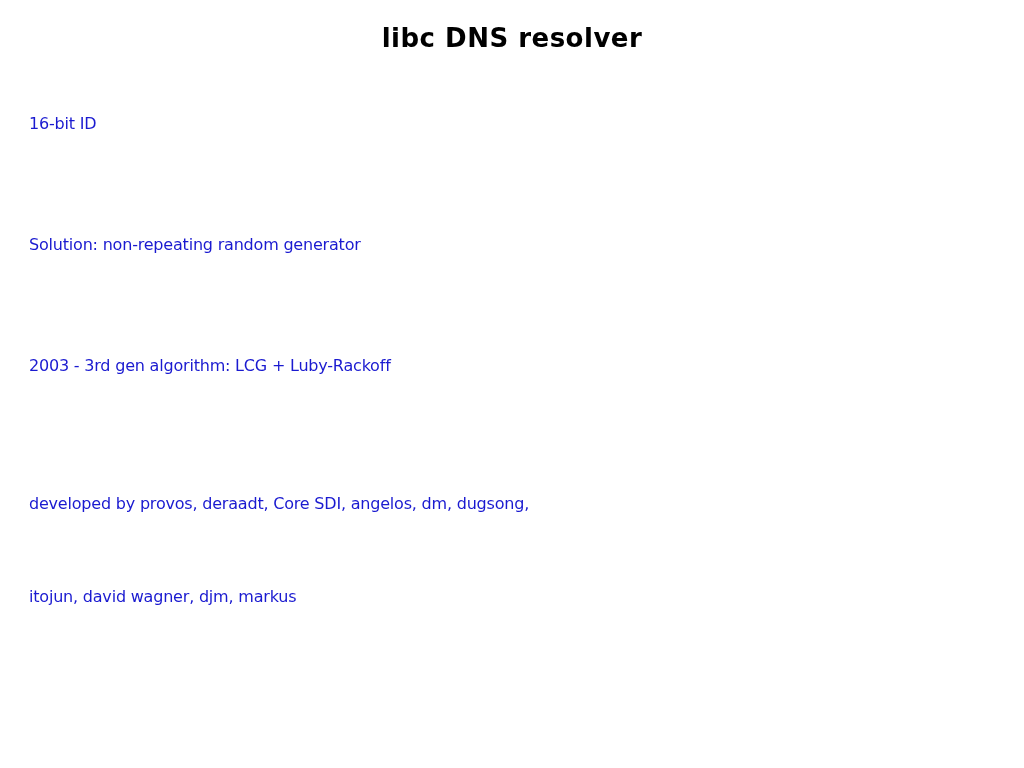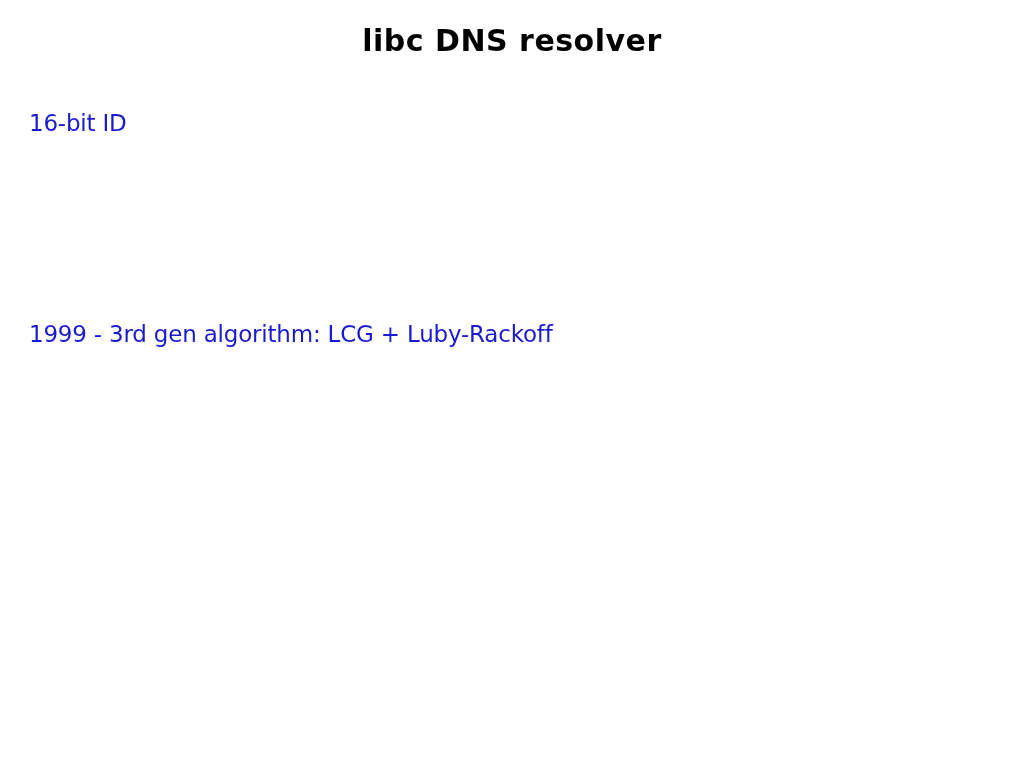--- a/index.html
+++ b/index.html
@@ -24,36 +24,36 @@
 
   .slide-title {
     position: absolute;
     top: 23px;
     left: 0;
     width: 1024px;
     text-align: center;
     color: #000000;
     font-family: "DejaVu Sans", sans-serif;
     font-weight: bold;
-    font-size: 30px;
+    font-size: 26px;
     letter-spacing: 0.5px;
     white-space: nowrap;
   }
 
   .body-block {
     position: absolute;
     left: 29px;
     top: 108px;
     width: 930px;
   }
 
   .bullet {
     color: #1a1ad0;
     font-family: "DejaVu Sans", sans-serif;
-    font-size: 23px;
+    font-size: 16px;
     font-weight: normal;
     line-height: 31px;
     letter-spacing: -0.2px;
     white-space: pre-wrap;
   }
 
   
   .gap-lg { height: 45px; }
   .gap-xl { height: 80px; }
 
@@ -68,27 +68,32 @@
 
   <div class="body-block">
 
     <div class="bullet">16-bit ID</div>
 
     <div class="gap-lg"></div>
 
 
     <div class="gap-lg"></div>
 
+    <div class="bullet">Solution: non-repeating random generator</div>
 
     <div class="gap-lg"></div>
 
 
     <div class="gap-lg"></div>
 
-    <div class="bullet">1999 - 3rd gen algorithm: LCG + Luby-Rackoff</div>
+    <div class="bullet">2003 - 3rd gen algorithm: LCG + Luby-Rackoff</div>
 
     <div class="gap-lg"></div>
 
+    <div class="bullet">
+      <span class="wrap-line">developed by provos, deraadt, Core SDI, angelos, dm, dugsong,</span>
+      <span class="wrap-line">itojun, david wagner, djm, markus</span>
+    </div>
 
     <div class="gap-xl"></div>
 
   </div>
 </div>
 
 </body></html>

